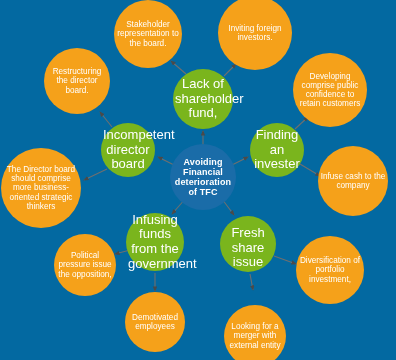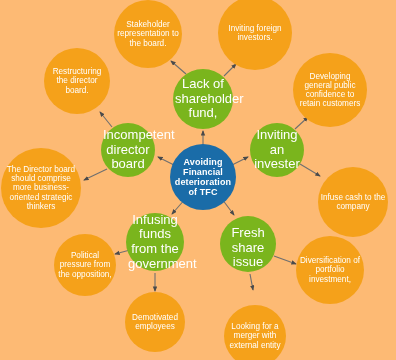--- a/index.html
+++ b/index.html
@@ -4,21 +4,21 @@
 <style>
   html, body {
     margin: 0;
     padding: 0;
     background: #ffffff;
   }
   #canvas {
     position: relative;
     width: 396px;
     height: 360px;
-    background: #fdba74;
+    background: #0369a1;
     overflow: hidden;
     font-family: "Liberation Sans", sans-serif;
   }
   #edges {
     position: absolute;
     left: 0;
     top: 0;
     width: 396px;
     height: 360px;
     pointer-events: none;
@@ -93,48 +93,48 @@
       <div class="node node-leaf" style="left: 114px; top: 0px; width: 68px; height: 68px; background: rgb(245, 161, 26);">
         <span class="label">Stakeholder representation to the board.</span>
       </div>
       <div class="node node-leaf" style="left: 218px; top: -4px; width: 74px; height: 74px; background: rgb(245, 161, 26);">
         <span class="label">Inviting foreign investors.</span>
       </div>
       <div class="node node-leaf" style="left: 44px; top: 48px; width: 66px; height: 66px; background: rgb(245, 161, 26);">
         <span class="label">Restructuring the director board.</span>
       </div>
       <div class="node node-leaf" style="left: 293px; top: 53px; width: 74px; height: 74px; background: rgb(245, 161, 26);">
-        <span class="label">Developing general public confidence to retain customers</span>
+        <span class="label">Developing comprise public confidence to retain customers</span>
       </div>
       <div class="node node-leaf" style="left: 1px; top: 148px; width: 80px; height: 80px; background: rgb(245, 161, 26);">
         <span class="label">The Director board should comprise more business-oriented strategic thinkers</span>
       </div>
-      <div class="node node-leaf" style="left: 318px; top: 167px; width: 70px; height: 70px; background: rgb(245, 161, 26);">
+      <div class="node node-leaf" style="left: 318px; top: 146px; width: 70px; height: 70px; background: rgb(245, 161, 26);">
         <span class="label">Infuse cash to the company</span>
       </div>
       <div class="node node-leaf" style="left: 54px; top: 234px; width: 62px; height: 62px; background: rgb(245, 161, 26);">
-        <span class="label">Political pressure from the opposition,</span>
+        <span class="label">Political pressure issue the opposition,</span>
       </div>
       <div class="node node-leaf" style="left: 296px; top: 236px; width: 68px; height: 68px; background: rgb(245, 161, 26); justify-content: center;">
         <span class="label">Diversification of portfolio investment,</span>
       </div>
       <div class="node node-leaf" style="left: 125px; top: 292px; width: 60px; height: 60px; background: rgb(245, 161, 26);">
         <span class="label">Demotivated employees</span>
       </div>
       <div class="node node-leaf" style="left: 224px; top: 305px; width: 62px; height: 62px; background: rgb(245, 161, 26);">
         <span class="label">Looking for a merger with external entity</span>
       </div>
       <div class="node node-branch" style="left: 173px; top: 69px; width: 60px; height: 60px; background: rgb(122, 181, 29);">
         <span class="label">Lack of shareholder fund,</span>
       </div>
       <div class="node node-branch" style="left: 101px; top: 123px; width: 54px; height: 54px; background: rgb(122, 181, 29);">
         <span class="label">Incompetent director board</span>
       </div>
       <div class="node node-branch" style="left: 250px; top: 123px; width: 54px; height: 54px; background: rgb(122, 181, 29);">
-        <span class="label">Inviting an invester</span>
+        <span class="label">Finding an invester</span>
       </div>
       <div class="node node-branch" style="left: 126px; top: 213px; width: 58px; height: 58px; background: rgb(122, 181, 29);">
         <span class="label">Infusing funds from the government</span>
       </div>
       <div class="node node-branch" style="left: 220px; top: 216px; width: 56px; height: 56px; background: rgb(122, 181, 29); align-items: flex-end;">
         <span class="label">Fresh share issue</span>
       </div>
       <div class="node node-center" style="left: 170px; top: 144px; width: 66px; height: 66px; background: rgb(26, 108, 168);">
         <span class="label">Avoiding Financial deterioration of TFC</span>
       </div>

